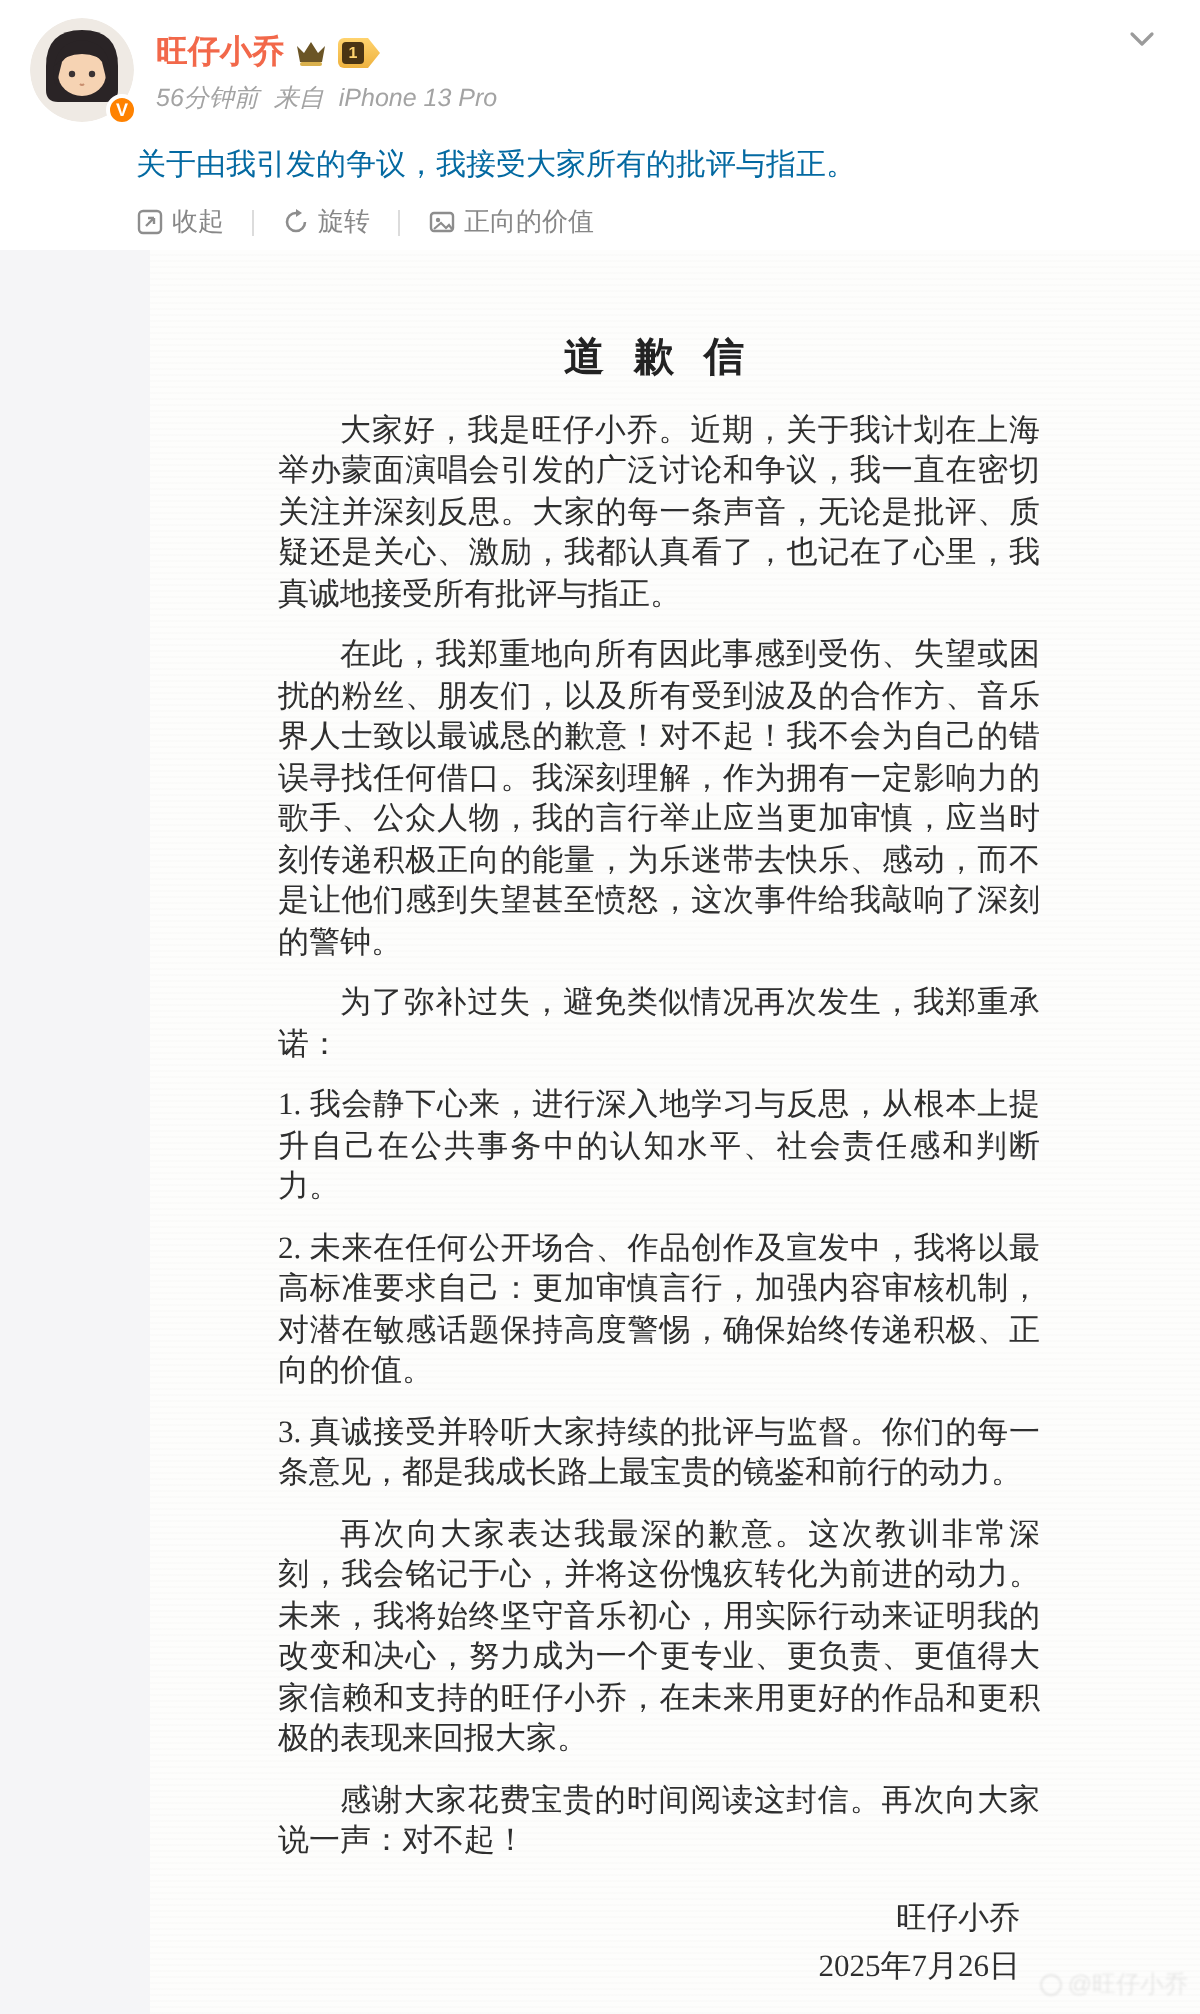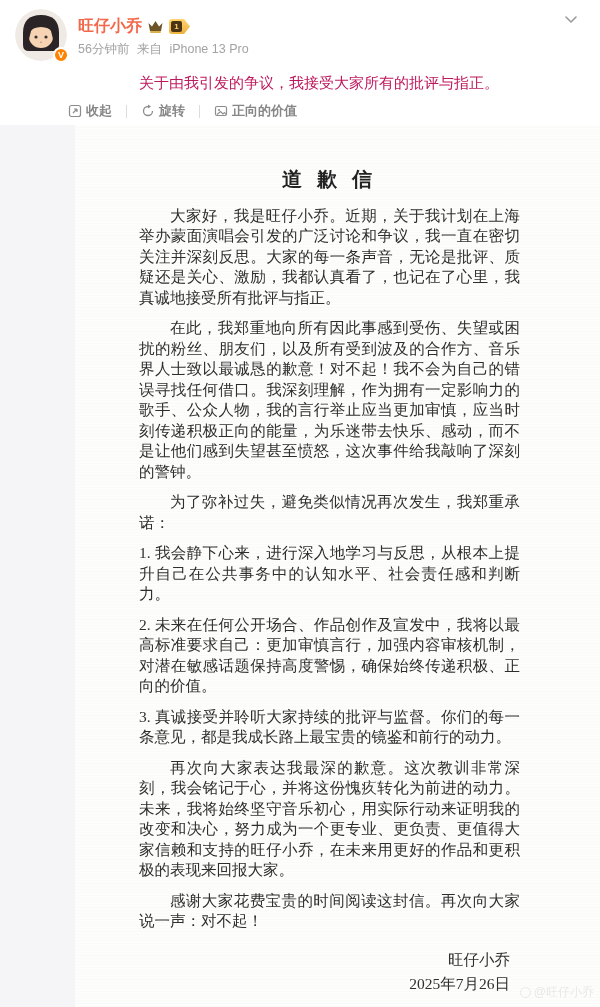--- a/index.html
+++ b/index.html
@@ -31,31 +31,31 @@
   .vip-badge {
     height:15px; padding:0 8px 0 2px; display:inline-flex; align-items:center; gap:3px;
     background:linear-gradient(180deg,#ffd36e,#eeb23f);
     clip-path:polygon(0 0, calc(100% - 6px) 0, 100% 50%, calc(100% - 6px) 100%, 0 100%);
     border-radius:3px;
   }
   .vip-num {
     width:11px; height:11px; background:#4a3413; color:#ffd36e;
     font-size:8px; font-weight:bold; text-align:center; line-height:11px; border-radius:2px;
   }
-  .meta-row { position:absolute; top:41px; left:78px; font-size:12.5px; color:#a3a3a3; }
+  .meta-row { position:absolute; top:41px; left:78px; font-size:12.5px; color:#a3a3a3;font-style:italic; }
   .meta-row span { margin-right:4px; }
   .post-text {
     position:absolute; top:72px; left:68px; right:30px;
-    font-size:15px; color:#be185d; line-height:22px;text-align:center;
+    font-size:15px; color:#0369a1; line-height:22px;
   }
   .toolbar {
     position:absolute; top:102px; left:68px; display:flex; align-items:center;
     font-size:13px; color:#878787;
   }
-  .tool-btn { display:flex; align-items:center; gap:4px; cursor:pointer;font-weight:bold; }
+  .tool-btn { display:flex; align-items:center; gap:4px; cursor:pointer; }
   .tool-btn svg { display:block; }
   .tool-sep { width:1px; height:13px; background:#dcdcdc; margin:0 14px; }
   .chevron-btn { position:absolute; top:10px; right:20px; cursor:pointer; }
 
   
   .letter-photo {
     position:absolute; top:125px; left:75px; width:525px; height:882px;
     background:#fdfdfc; cursor:pointer;
   }
   .letter-photo::after {

